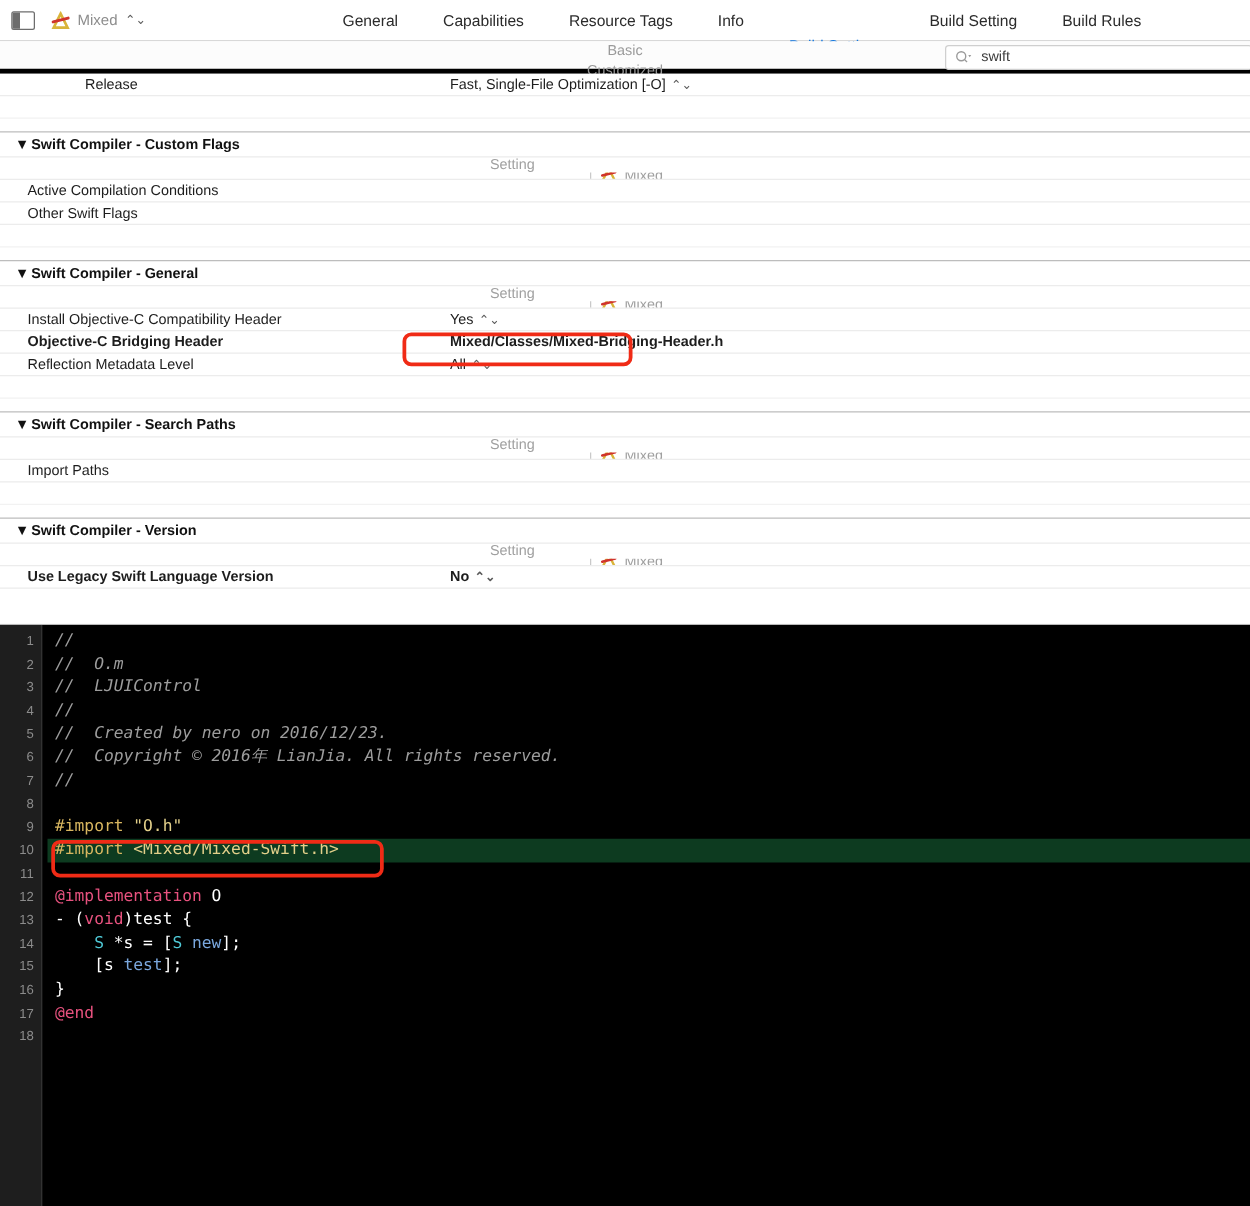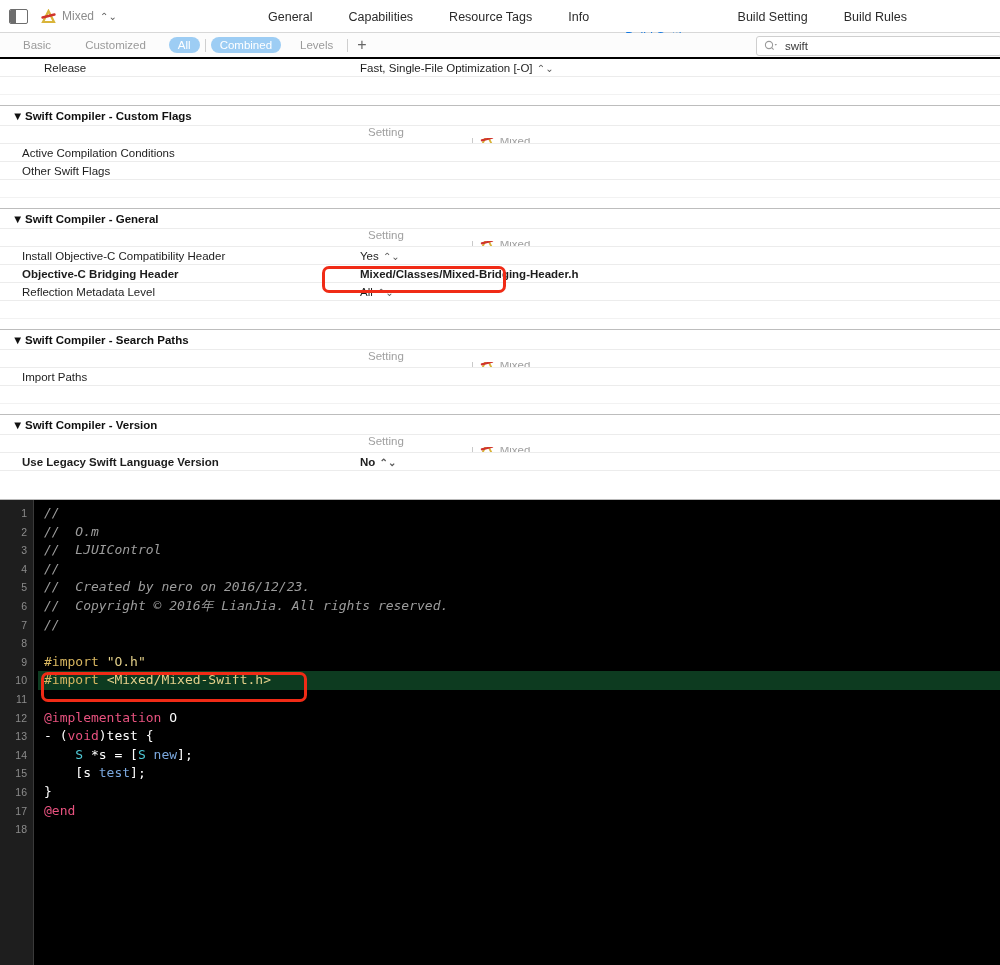--- a/index.html
+++ b/index.html
@@ -42,35 +42,36 @@
   .target-icon {
     width: 17px; height: 15px; position: relative; flex: none;
   }
   .target-name {
     font-size: 12px; color: #8d8d8d;
   }
   .chevron-ud {
     font-size: 10px; color: #5a5a5a; margin-left: 1px;
   }
   .tabs {
-    position: absolute; left: 268px; top: 0;
+    position: absolute; left: 274px; top: 0;
     height: 33px; display: flex; align-items: center; gap: 36px;
   }
   .tab {
     font-size: 12.5px; color: #2b2b2b; white-space: nowrap;
   }
   .tab.active { color: #1277e0; margin-top: 40px; }
 
   
   .filterbar {
     height: 26px;
     display: flex; align-items: center;
     background: #fcfcfc;
-    border-bottom: 2px solid #000000;
+    border-bottom: 4px solid #000000;
     position: relative;
+    flex-direction: column;
   }
   .seg {
     font-size: 11.5px; color: #9a9a9a;
     padding: 2px 9px; border-radius: 9px;
     white-space: nowrap;
   }
   .seg.on { background: #9dcdf4; color: #ffffff; }
   .seg-div {
     width: 1px; height: 13px; background: #cfcfcf; margin: 0 5px;
   }
@@ -114,21 +115,21 @@
   }
   .srow.subhdr { color: #a0a0a0; flex-direction: column; }
   .disclosure {
     width: 9px; margin-left: 12px; margin-right: 4px;
     display: inline-block; flex: none;
   }
   .s-name {
     width: 352px; padding-left: 22px;
     white-space: nowrap; overflow: hidden;
   }
-  .s-name.indent { padding-left: 44px; }
+  .s-name.indent { padding-left: 68px; }
   .s-name.bold { font-weight: bold; }
   .s-val {
     flex: 1; padding-left: 8px;
     white-space: nowrap; overflow: hidden;
     position: relative;
   }
   .s-val.bold { font-weight: bold; }
   .s-val.mixed {
     color: #a0a0a0;
     display: flex; align-items: center; gap: 5px;

